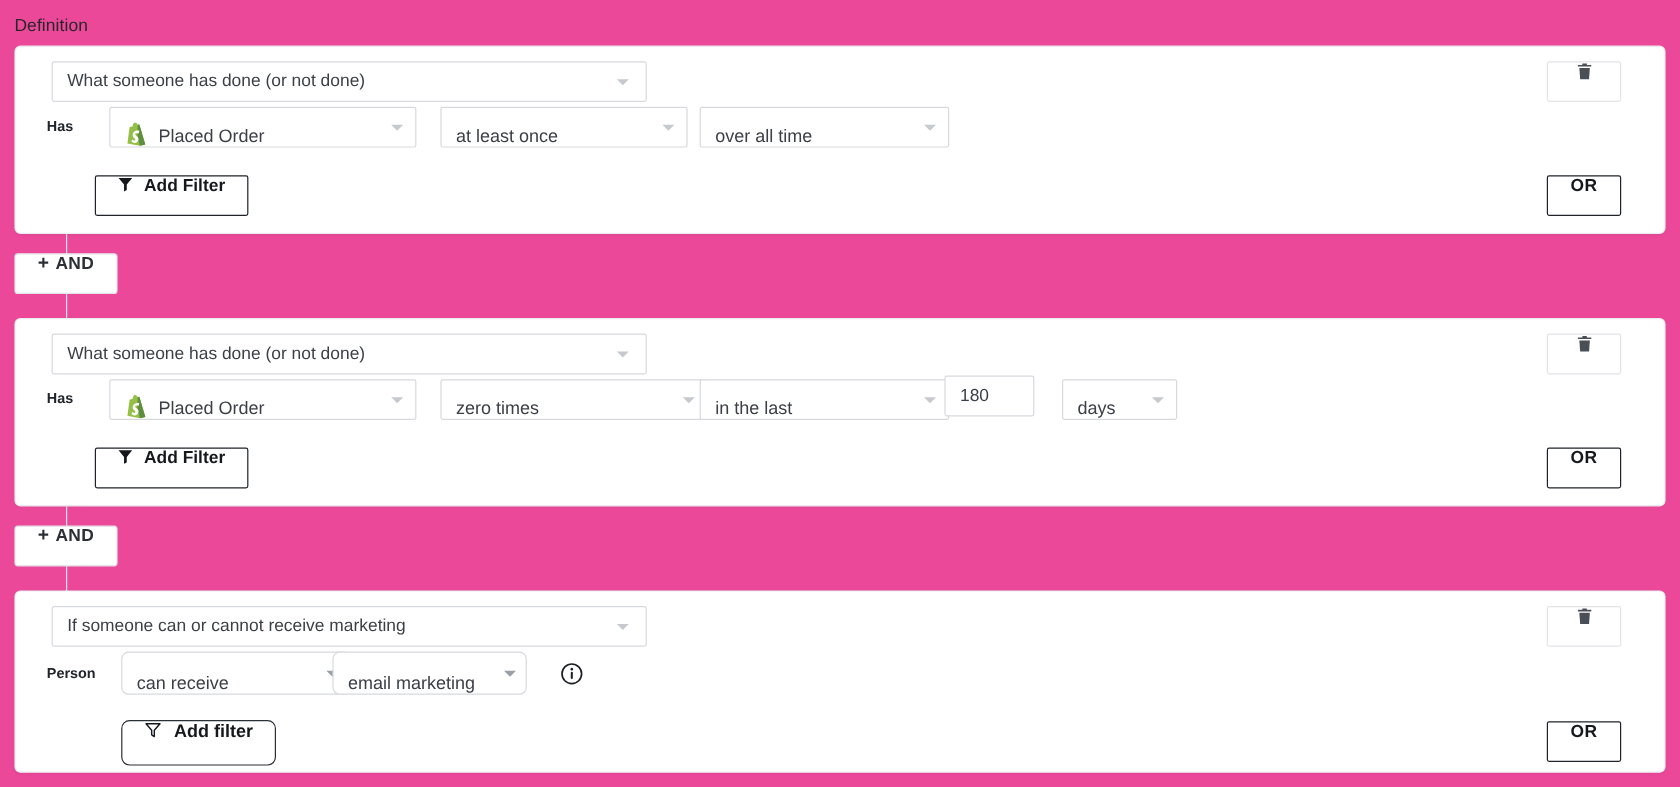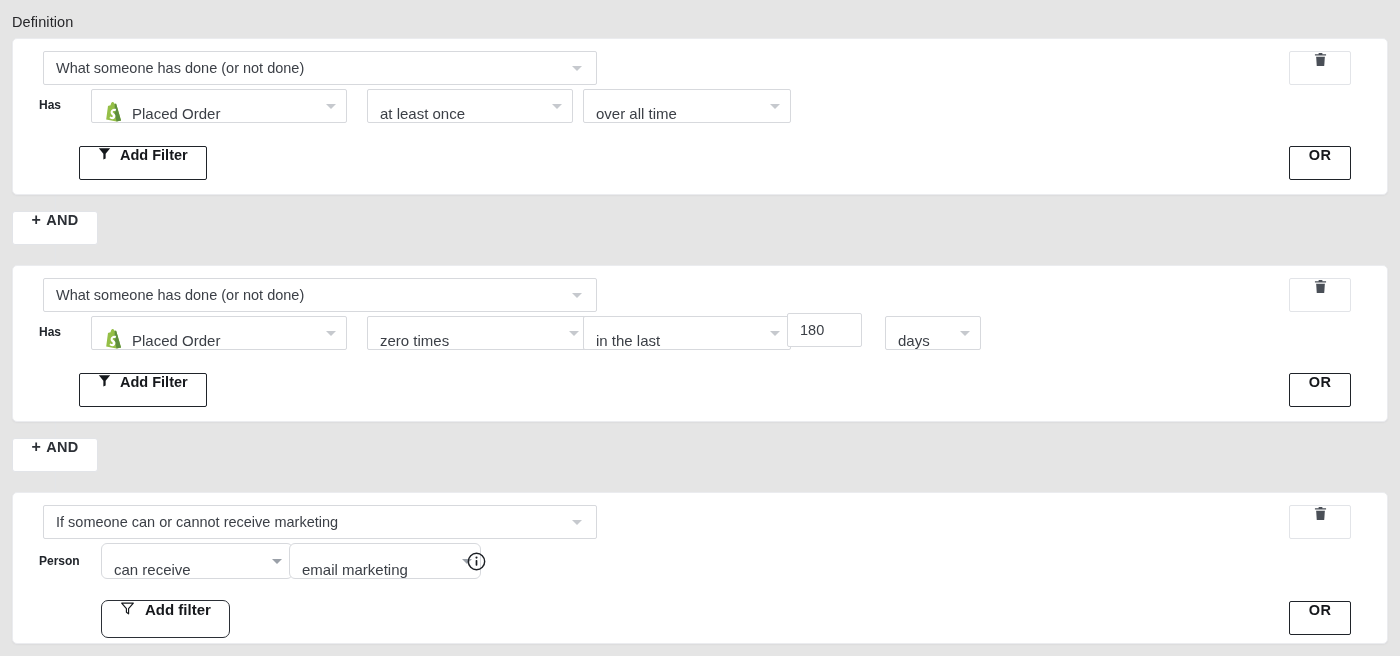--- a/index.html
+++ b/index.html
@@ -7,21 +7,21 @@
     margin: 0; padding: 0;
     background: #ffffff;
     font-family: "Liberation Sans", sans-serif;
     color: #1f2937;
   }
   #page {
     position: relative;
     width: 1400px;
     height: 656px;
     overflow: hidden;
-    background: #e5e5e5;
+    background: #ec4899;
   }
 
   
   .section-label {
     position: absolute;
     left: 12px; top: 13px;
     font-size: 14.5px;
     line-height: 18px;
     color: #27272a;
     letter-spacing: .1px;
@@ -72,21 +72,21 @@
     border-left: 5px solid transparent;
     border-right: 5px solid transparent;
     border-top: 5px solid #c6c9ce;
   }
   .sel.rd .caret { border-top-color: #9aa0a8; }
 
   
   .type-select {
     position: absolute;
     height: 34px;
-    width: 554px;
+    width: 496px;
     border: 1px solid #d7d9dd;
     border-radius: 2px;
     background: #fff;
     font-size: 14.5px;
     color: #3b3f46;
     display: flex;
     align-items: center;
     padding: 0 12px;
   }
   .type-select .caret {
@@ -334,21 +334,21 @@
       <span class="caret"></span>
     </div>
 
     <div class="row-label" style="left:26px;top:61px;">Person</div>
 
     <div class="sel rd" style="position:absolute;left:88px;top:50px;width:192px;height:36px;">
       <span>can receive</span>
       <span class="caret"></span>
     </div>
 
-    <div class="sel rd" style="position:absolute;left:276px;top:50px;width:192px;height:36px;padding-right:26px;">
+    <div class="sel rd" style="position:absolute;left:264px;top:50px;width:162px;height:36px;padding-right:26px;">
       <span>email marketing</span>
       <span class="caret" style="right:8px;"></span>
     </div>
 
     <span class="info-ico" style="left:454px;top:59px;">
       <svg width="19" height="19" viewBox="0 0 20 20">
         <circle cx="10" cy="10" r="8.6" fill="none" stroke="#1c1f24" stroke-width="1.5"></circle>
         <circle cx="10" cy="5.9" r="1.1" fill="#1c1f24"></circle>
         <rect x="9.1" y="8.3" width="1.8" height="6.2" rx=".8" fill="#1c1f24"></rect>
       </svg>

